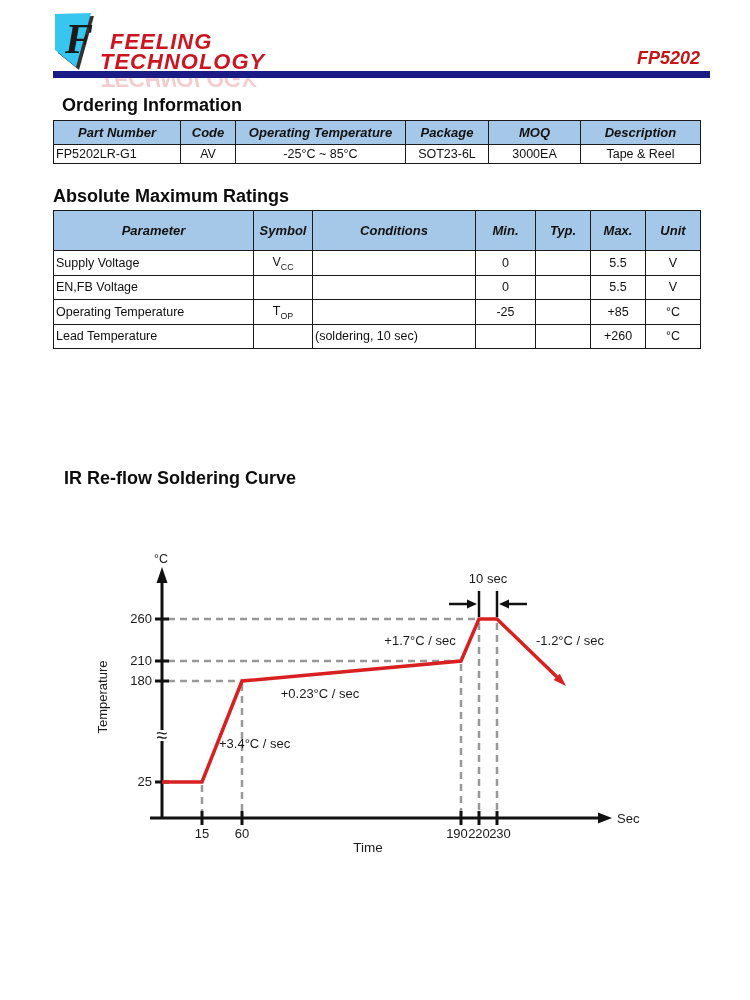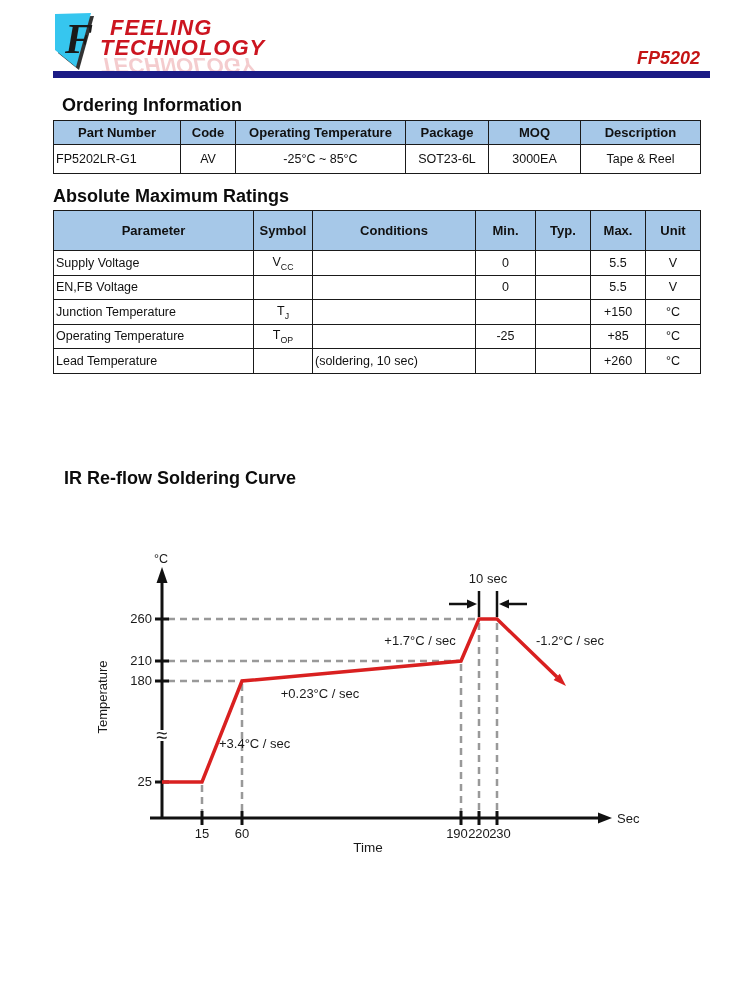--- a/index.html
+++ b/index.html
@@ -4,21 +4,21 @@
 <style>
   html,body{margin:0;padding:0;background:#e9e9e9;}
   .page{
     position:relative;width:750px;height:1000px;background:#ffffff;
     font-family:"Liberation Sans","DejaVu Sans",sans-serif;color:#111;
     overflow:hidden;margin:0 auto;
   }
   
   .logo{position:absolute;left:48px;top:8px;display:flex;align-items:flex-start;}
   .logo-mark{width:58px;height:62px;}
-  .logo-text{margin-left:4px;margin-top:10px;line-height:1;}
+  .logo-text{margin-left:4px;margin-top:24px;line-height:1;}
   .logo-line1,.logo-line2{
     font-weight:bold;font-style:italic;color:#cc1520;letter-spacing:1px;
     font-size:22px;line-height:20px;white-space:nowrap;
   }
   .logo-line2{margin-left:-10px;}
   .logo-reflect{
     font-weight:bold;font-style:italic;font-size:22px;line-height:18px;
     color:rgba(204,21,32,0.22);transform:scaleY(-1);margin-left:-10px;
     height:16px;overflow:hidden;white-space:nowrap;
   }
@@ -29,28 +29,28 @@
   .header-rule{position:absolute;left:53px;top:71px;width:657px;height:7px;background:#1b1b85;}
   
   .sec-title{position:absolute;font-size:18px;font-weight:bold;color:#0c0c0c;white-space:nowrap;}
   #ordering-title{left:62px;top:95px;}
   #amr-title{left:53px;top:186px;}
   #reflow-title{left:64px;top:468px;}
   
   table.ds{border-collapse:collapse;table-layout:fixed;position:absolute;
     background:#fff;border:1.5px solid #1a1a1a;}
   table.ds th,table.ds td{border:1px solid #1a1a1a;overflow:hidden;white-space:nowrap;}
-  table.ds th{background:#a6c8e8;font-size:13px;font-weight:bold;text-align:center;padding:0 2px;}
+  table.ds th{background:#a6c8e8;font-size:13px;font-weight:bold;text-align:center;padding:0 2px;font-style:italic;}
   table.ds td{font-size:12.5px;padding:0 2px;}
   td.left{text-align:left;padding-left:5px;}
   td.center{text-align:center;margin-left:39px;}
   sub{font-size:70%;}
   #ordering-table{left:53px;top:120px;width:647px;}
   #ordering-table tr{height:24px;}
-  #ordering-table tr.data{height:29px;}
+  #ordering-table tr.data{height:19px;}
   #amr-table{left:53px;top:210px;width:647px;}
   #amr-table tr{height:40px;}
   #amr-table tr.data{height:24.5px;}
   
   .chart-wrap{position:absolute;left:80px;top:545px;width:580px;height:325px;}
   .chart-wrap svg{display:block;}
   text{fill:#1a1a1a;}
 </style>
 </head>
 <body>
@@ -141,29 +141,20 @@
         <tr class="data">
           <td class="left">EN,FB Voltage</td>
           <td class="center"></td>
           <td class="left"></td>
           <td class="center">0</td>
           <td class="center"></td>
           <td class="center">5.5</td>
           <td class="center">V</td>
         </tr>
         <tr class="data">
-          <td class="left">Junction Temperature</td>
-          <td class="center">T<sub>J</sub></td>
-          <td class="left"></td>
-          <td class="center"></td>
-          <td class="center"></td>
-          <td class="center">+150</td>
-          <td class="center">°C</td>
-        </tr>
-        <tr class="data">
           <td class="left">Operating Temperature</td>
           <td class="center">T<sub>OP</sub></td>
           <td class="left"></td>
           <td class="center">-25</td>
           <td class="center"></td>
           <td class="center">+85</td>
           <td class="center">°C</td>
         </tr>
         <tr class="data">
           <td class="left">Lead Temperature</td>

